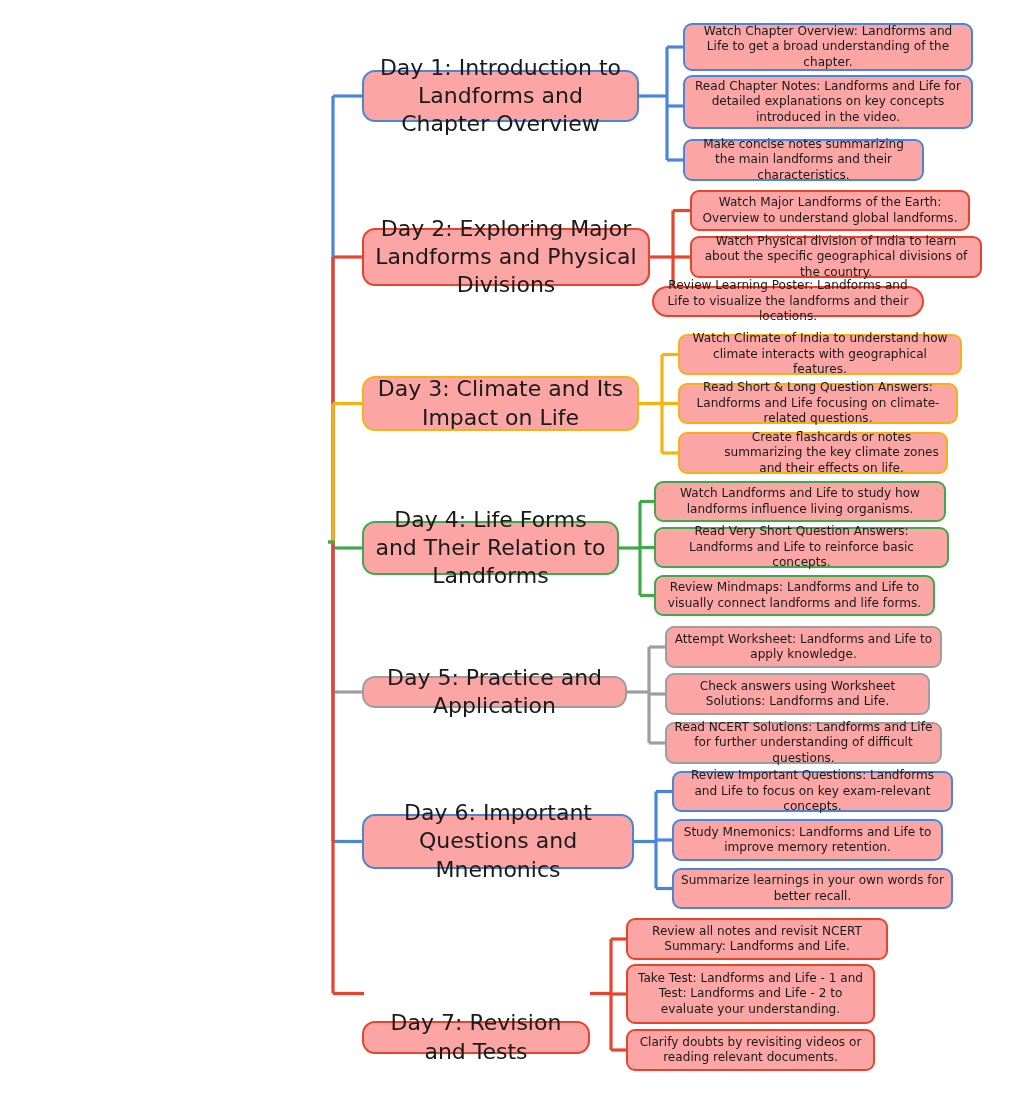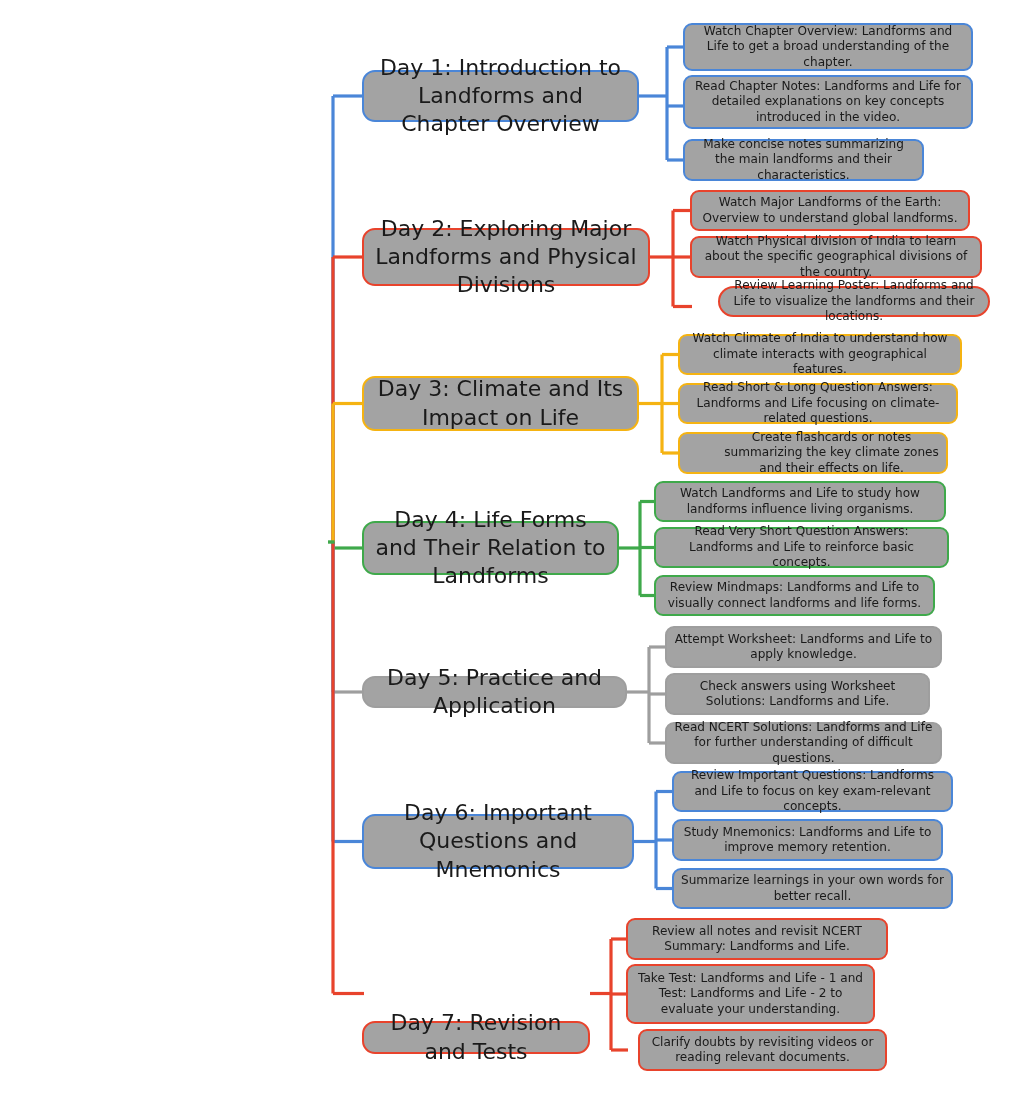--- a/index.html
+++ b/index.html
@@ -28,21 +28,21 @@
     pointer-events: none;
   }
   .node {
     position: absolute;
     box-sizing: border-box;
     display: flex;
     align-items: center;
     justify-content: center;
     text-align: center;
     border-radius: 11px;
-    background: #a3a3a3;
+    background: #fca5a5;
     padding: 3px 7px;
     line-height: 1.28;
   }
   .root-node {
     background: #000000;
     color: #ffffff;
     font-weight: bold;
     font-size: 16.5px;
     border-radius: 13px;
     border: none;
@@ -162,21 +162,21 @@
       </div>
       <div class="node branch-node" style="left: 362px; top: 228px; width: 288px; height: 58px; border-color: rgb(232, 67, 44);">
         <span>Day 2: Exploring Major Landforms and Physical Divisions</span>
       </div>
       <div class="node leaf-node" style="left: 690px; top: 190px; width: 280px; height: 41px; border-color: rgb(232, 67, 44);">
         <span>Watch Major Landforms of the Earth: Overview to understand global landforms.</span>
       </div>
       <div class="node leaf-node" style="left: 690px; top: 236px; width: 292px; height: 42px; border-color: rgb(232, 67, 44);">
         <span>Watch Physical division of India to learn about the specific geographical divisions of the country.</span>
       </div>
-      <div class="node leaf-node" style="left: 718px; top: 286px; width: 272px; height: 31px; border-color: rgb(232, 67, 44); border-radius: 17px;">
+      <div class="node leaf-node" style="left: 652px; top: 286px; width: 272px; height: 31px; border-color: rgb(232, 67, 44); border-radius: 17px;">
         <span>Review Learning Poster: Landforms and Life to visualize the landforms and their locations.</span>
       </div>
       <div class="node branch-node" style="left: 362px; top: 376px; width: 277px; height: 55px; border-color: rgb(245, 179, 18);">
         <span>Day 3: Climate and Its Impact on Life</span>
       </div>
       <div class="node leaf-node" style="left: 678px; top: 334px; width: 284px; height: 41px; border-color: rgb(245, 179, 18);">
         <span>Watch Climate of India to understand how climate interacts with geographical features.</span>
       </div>
       <div class="node leaf-node" style="left: 678px; top: 383px; width: 280px; height: 41px; border-color: rgb(245, 179, 18);">
         <span>Read Short &amp; Long Question Answers: Landforms and Life focusing on climate-related questions.</span>
@@ -222,19 +222,19 @@
       </div>
       <div class="node branch-node" style="left: 362px; top: 977px; width: 228px; height: 33px; border-color: rgb(232, 67, 44); margin-top: 44px;">
         <span>Day 7: Revision and Tests</span>
       </div>
       <div class="node leaf-node" style="left: 626px; top: 918px; width: 262px; height: 42px; border-color: rgb(232, 67, 44);">
         <span>Review all notes and revisit NCERT Summary: Landforms and Life.</span>
       </div>
       <div class="node leaf-node" style="left: 626px; top: 964px; width: 249px; height: 60px; border-color: rgb(232, 67, 44);">
         <span>Take Test: Landforms and Life - 1 and Test: Landforms and Life - 2 to evaluate your understanding.</span>
       </div>
-      <div class="node leaf-node" style="left: 626px; top: 1029px; width: 249px; height: 42px; border-color: rgb(232, 67, 44); margin-left: 12px;">
+      <div class="node leaf-node" style="left: 626px; top: 1029px; width: 249px; height: 42px; border-color: rgb(232, 67, 44);">
         <span>Clarify doubts by revisiting videos or reading relevant documents.</span>
       </div>
     </div>
 
 
 </div>
 
 </body></html>

